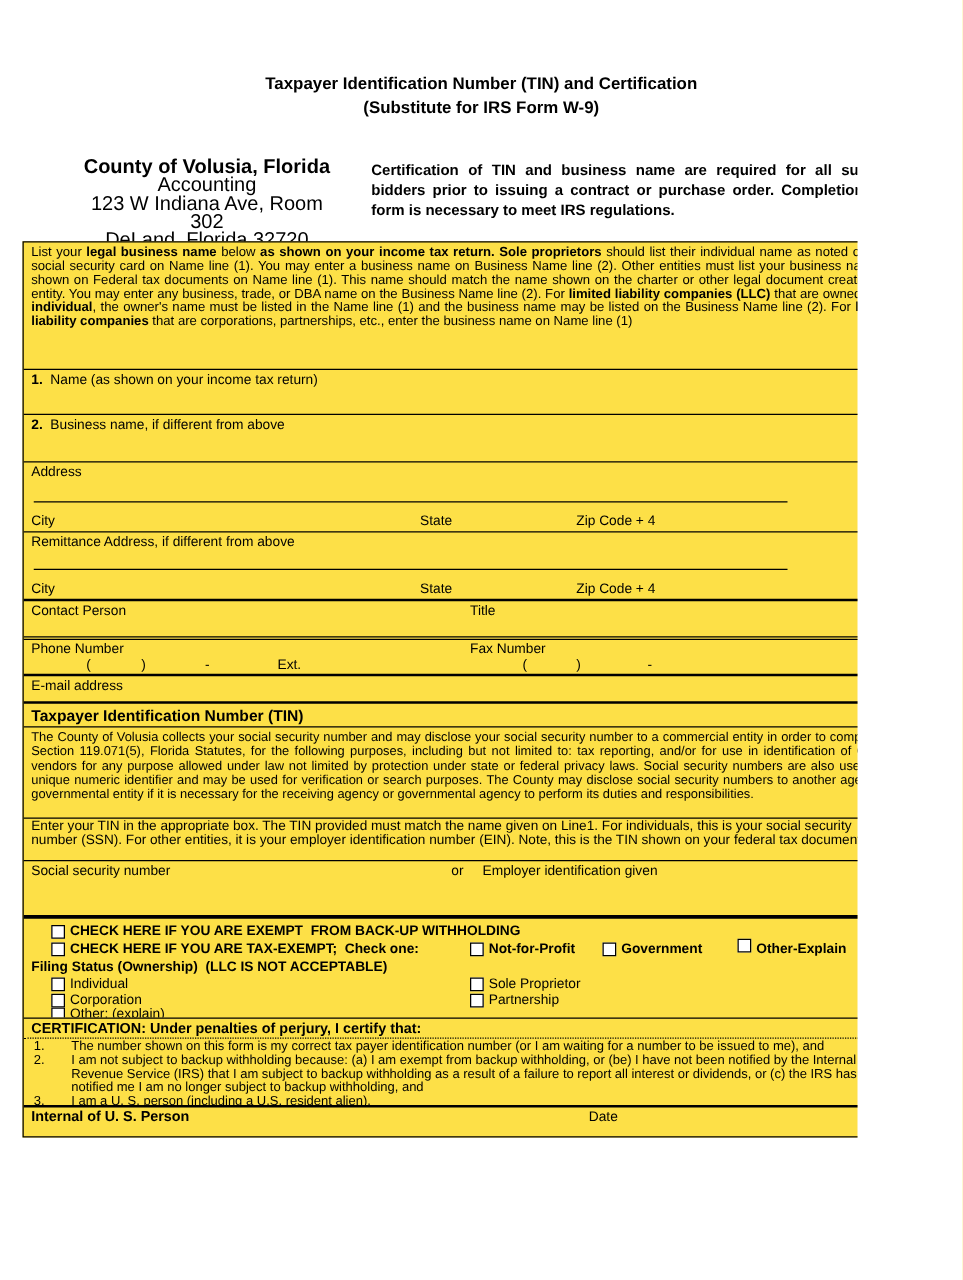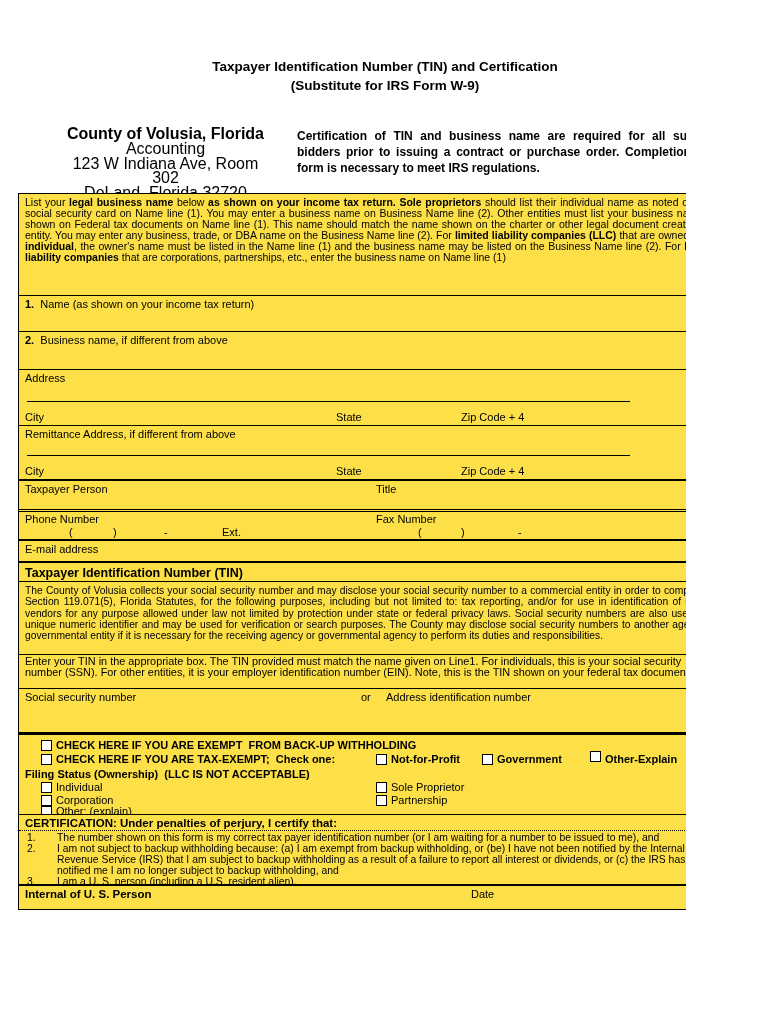--- a/index.html
+++ b/index.html
@@ -96,21 +96,21 @@
 
     <div class="row r-remit">
       <span class="lbl">Remittance Address, if different from above</span>
       <div class="fill"></div>
       <span class="pos city">City</span>
       <span class="pos state">State</span>
       <span class="pos zip">Zip Code + 4</span>
     </div>
 
     <div class="row r-contact">
-      <span class="lbl">Taxpayer Person</span>
+      <span class="lbl">Contact Person</span>
       <span class="pos ttl">Title</span>
     </div>
 
     <div class="row r-phone">
       <span class="lbl">Phone Number</span>
       <span class="pos fax">Fax Number</span>
       <span class="ph p1">(</span>
       <span class="ph p2">)</span>
       <span class="ph p3">-</span>
       <span class="ph p4">Ext.</span>
@@ -125,21 +125,21 @@
 
     <div class="row r-tinhead">Taxpayer Identification Number (TIN)</div>
 
     <div class="row r-disc">The County of Volusia collects your social security number and may disclose your social security number to a commercial entity in order to comply with Section 119.071(5), Florida Statutes, for the following purposes, including but not limited to: tax reporting, and/or for use in identification of County vendors for any purpose allowed under law not limited by protection under state or federal privacy laws. Social security numbers are also used as a unique numeric identifier and may be used for verification or search purposes. The County may disclose social security numbers to another agency or governmental entity if it is necessary for the receiving agency or governmental agency to perform its duties and responsibilities.</div>
 
     <div class="row r-enter">Enter your TIN in the appropriate box.  The TIN provided must match the name given on Line1.  For individuals, this is your social security number (SSN).  For other entities, it is your employer identification number (EIN).  Note, this is the TIN shown on your federal tax documents.</div>
 
     <div class="row r-ssn">
       <span class="lbl">Social security number</span>
       <span class="pos or">or</span>
-      <span class="pos ein">Address identification number</span>
+      <span class="pos ein">Employer identification given</span>
     </div>
 
     <div class="row r-checks">
       <div class="cl cl1">
         <span class="cb c22"></span>
         <span class="clb bold a37">CHECK HERE IF YOU ARE EXEMPT  FROM BACK-UP WITHHOLDING</span>
       </div>
       <div class="cl cl2">
         <span class="cb c22"></span>
         <span class="clb bold a37">CHECK HERE IF YOU ARE TAX-EXEMPT;  Check one:</span>

